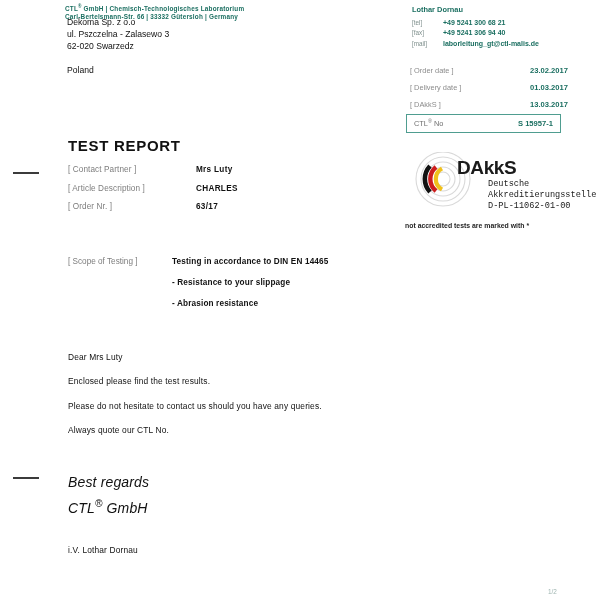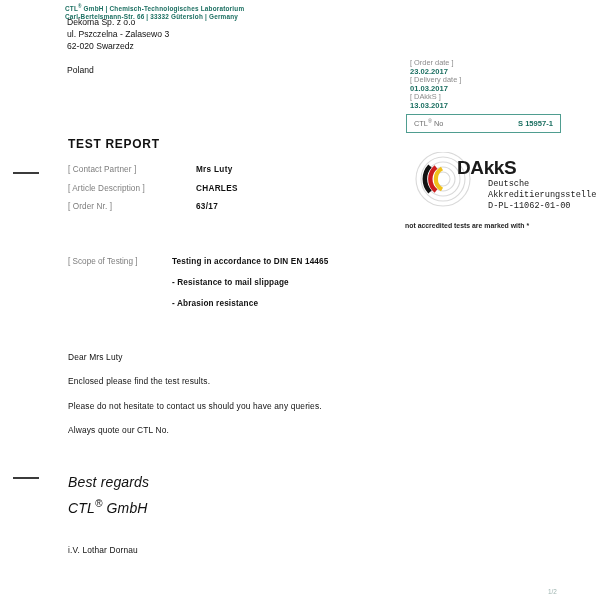--- a/index.html
+++ b/index.html
@@ -90,23 +90,22 @@
   
   .dates {
     position: absolute;
     left: 410px;
     top: 58px;
     width: 158px;
     font-size: 7.4px;
   }
   .dates .row {
     display: flex;
-    align-items: flex-start;
+    align-items: flex-end;
     height: 17px;
-    flex-direction: column;
   }
   .dates .label {
     color: #8b8b8b;
     flex: 1 1 auto;
   }
   .dates .value {
     color: #1b6f61;
     font-weight: bold;
     font-size: 7.6px;
     text-align: right;
@@ -174,21 +173,21 @@
     font-weight: bold;
     color: #1f1f1f;
     white-space: nowrap;
   }
 
   
   .report-title {
     position: absolute;
     left: 68px;
     top: 137px;
-    font-size: 12px;
+    font-size: 15px;
     font-weight: bold;
     letter-spacing: 0.7px;
     color: #111111;
   }
   .meta {
     position: absolute;
     left: 68px;
     top: 165px;
     width: 310px;
     font-size: 8.2px;
@@ -288,20 +287,35 @@
     <div>Carl-Bertelsmann-Str. 66 | 33332 Gütersloh | Germany</div>
   </div>
 
   <div class="recipient">
     <div>Dekoma Sp. z o.o</div>
     <div>ul. Pszczelna - Zalasewo 3</div>
     <div>62-020  Swarzedz</div>
     <div class="country">Poland</div>
   </div>
 
+  <div class="contact">
+    <div class="name">Lothar Dornau</div>
+    <div class="row">
+      <span class="tag">[tel]</span>
+      <span class="val">+49 5241 300 68 21</span>
+    </div>
+    <div class="row">
+      <span class="tag">[fax]</span>
+      <span class="val">+49 5241 306 94 40</span>
+    </div>
+    <div class="row">
+      <span class="tag">[mail]</span>
+      <span class="val">laborleitung_gt@ctl-malis.de</span>
+    </div>
+  </div>
 
   <div class="dates">
     <div class="row">
       <span class="label">[ Order date ]</span>
       <span class="value">23.02.2017</span>
     </div>
     <div class="row">
       <span class="label">[ Delivery date ]</span>
       <span class="value">01.03.2017</span>
     </div>
@@ -354,21 +368,21 @@
     <div class="row">
       <span class="label">[ Order Nr. ]</span>
       <span class="value">63/17</span>
     </div>
   </div>
 
   <div class="scope">
     <span class="label">[ Scope of Testing ]</span>
     <span class="lines">
       <span class="line" style="display:block">Testing in accordance to  DIN EN 14465</span>
-      <span class="line" style="display:block">- Resistance to mail slippage</span>
+      <span class="line" style="display:block">- Resistance to your slippage</span>
       <span class="line" style="display:block">- Abrasion resistance</span>
     </span>
   </div>
 
   <div class="body-text">
     <div class="para">Dear Mrs Luty</div>
     <div class="para">Enclosed please find the test results.</div>
     <div class="para">Please do not hesitate to contact us should you have any queries.</div>
     <div class="para">Always quote our CTL No.</div>
   </div>

